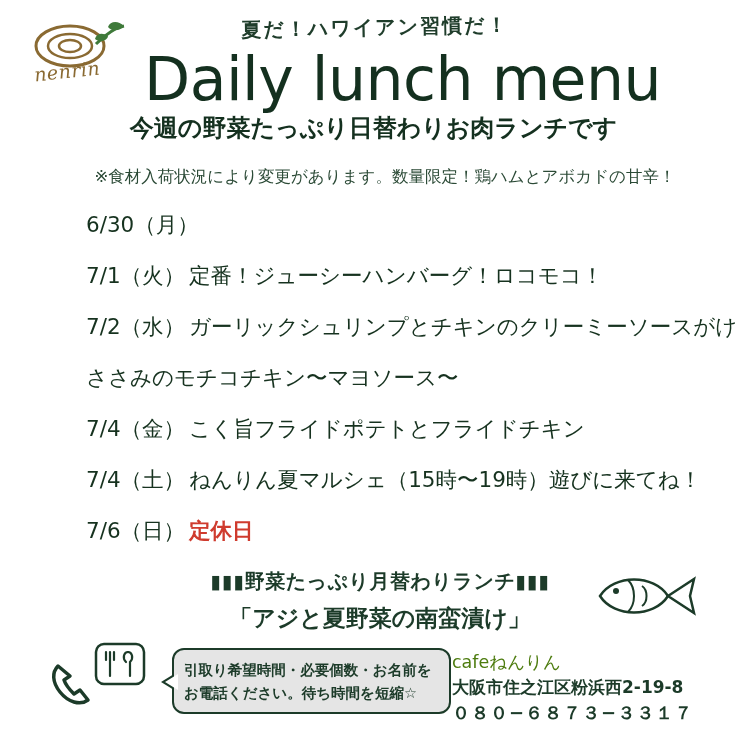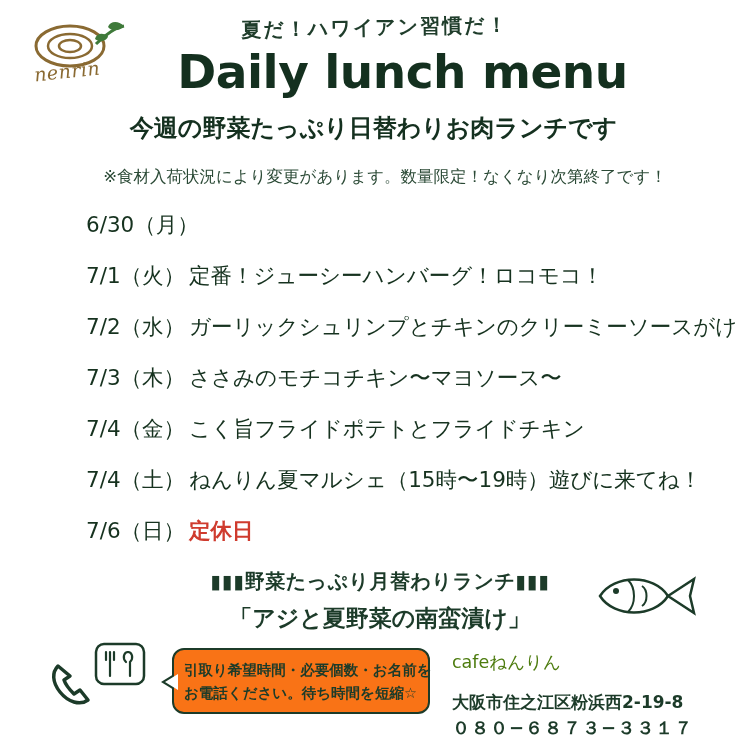--- a/index.html
+++ b/index.html
@@ -60,22 +60,22 @@
     letter-spacing: 2px;
     transform: rotate(-1.2deg);
   }
   .title {
     position: absolute;
     left: 0;
     right: 0;
     top: 44px;
     text-align: center;
     font-family: "DejaVu Sans", sans-serif;
-    font-weight: bold;
-    font-size: 47px;
+    font-weight: normal;
+    font-size: 60px;
     color: #14301f;
     letter-spacing: -0.5px;
     padding-left: 55px;
   }
   .subtitle {
     position: absolute;
     left: 0;
     right: 3px;
     top: 112px;
     text-align: center;
@@ -170,25 +170,25 @@
   }
   .cutlery-icon {
     position: absolute;
     left: 92px;
     top: 640px;
   }
   .balloon {
     position: absolute;
     left: 172px;
     top: 648px;
-    width: 258px;
+    width: 279px;
     height: 66px;
     border: 2.5px solid #1c3b29;
     border-radius: 12px;
-    background: #f97316;
+    background: #e5e5e5;
     box-sizing: border-box;
     padding: 9px 10px 0 10px;
   }
   .balloon:before {
     content: "";
     position: absolute;
     left: -13px;
     top: 24px;
     width: 0;
     height: 0;
@@ -228,21 +228,20 @@
     font-size: 17.5px;
     color: #4d7c0f;
     line-height: 25px;
   }
   .shop-address {
     font-family: "DejaVu Sans", sans-serif;
     font-weight: bold;
     font-size: 17px;
     color: #1c3b29;
     line-height: 25px;
-    margin-top: 15px;
   }
   .shop-tel {
     font-family: "DejaVu Sans", sans-serif;
     font-weight: bold;
     font-size: 18px;
     color: #1c3b29;
     letter-spacing: 1px;
     line-height: 26px;
   }
 </style>
@@ -259,36 +258,35 @@
       <path d="M68 26 C78 16, 86 10, 96 8" fill="none" stroke="#3f7a3a" stroke-width="3"></path>
       <path d="M96 8 C90 2, 82 3, 80 9 C84 14, 92 13, 96 8 Z" fill="#3f7a3a"></path>
       <path d="M80 18 C74 14, 68 16, 67 21 C72 25, 79 23, 80 18 Z" fill="#3f7a3a"></path>
     </svg>
     <div class="logo-text">nenrin</div>
   </div>
 
   <div class="kicker">夏だ！ハワイアン習慣だ！</div>
   <div class="title">Daily lunch menu</div>
   <div class="subtitle">今週の野菜たっぷり日替わりお肉ランチです</div>
-  <div class="note">※食材入荷状況により変更があります。数量限定！なくなり次第終了です！</div>
+  <div class="note">※食材入荷状況により変更があります。数量限定！鶏ハムとアボカドの甘辛！</div>
 
   <div class="menu-list">
     <div class="menu-row">
       <span class="menu-date">6/30（月）</span>
     </div>
     <div class="menu-row">
       <span class="menu-date">7/1（火）</span>
       <span class="menu-desc">定番！ジューシーハンバーグ！ロコモコ！</span>
     </div>
     <div class="menu-row">
       <span class="menu-date">7/2（水）</span>
       <span class="menu-desc">ガーリックシュリンプとチキンのクリーミーソースがけ</span>
     </div>
     <div class="menu-row">
-      <span class="menu-date">7/3（木）</span>
       <span class="menu-desc">ささみのモチコチキン〜マヨソース〜</span>
     </div>
     <div class="menu-row">
       <span class="menu-date">7/4（金）</span>
       <span class="menu-desc">こく旨フライドポテトとフライドチキン</span>
     </div>
     <div class="menu-row">
       <span class="menu-date">7/4（土）</span>
       <span class="menu-desc">ねんりん夏マルシェ（15時〜19時）遊びに来てね！</span>
     </div>

